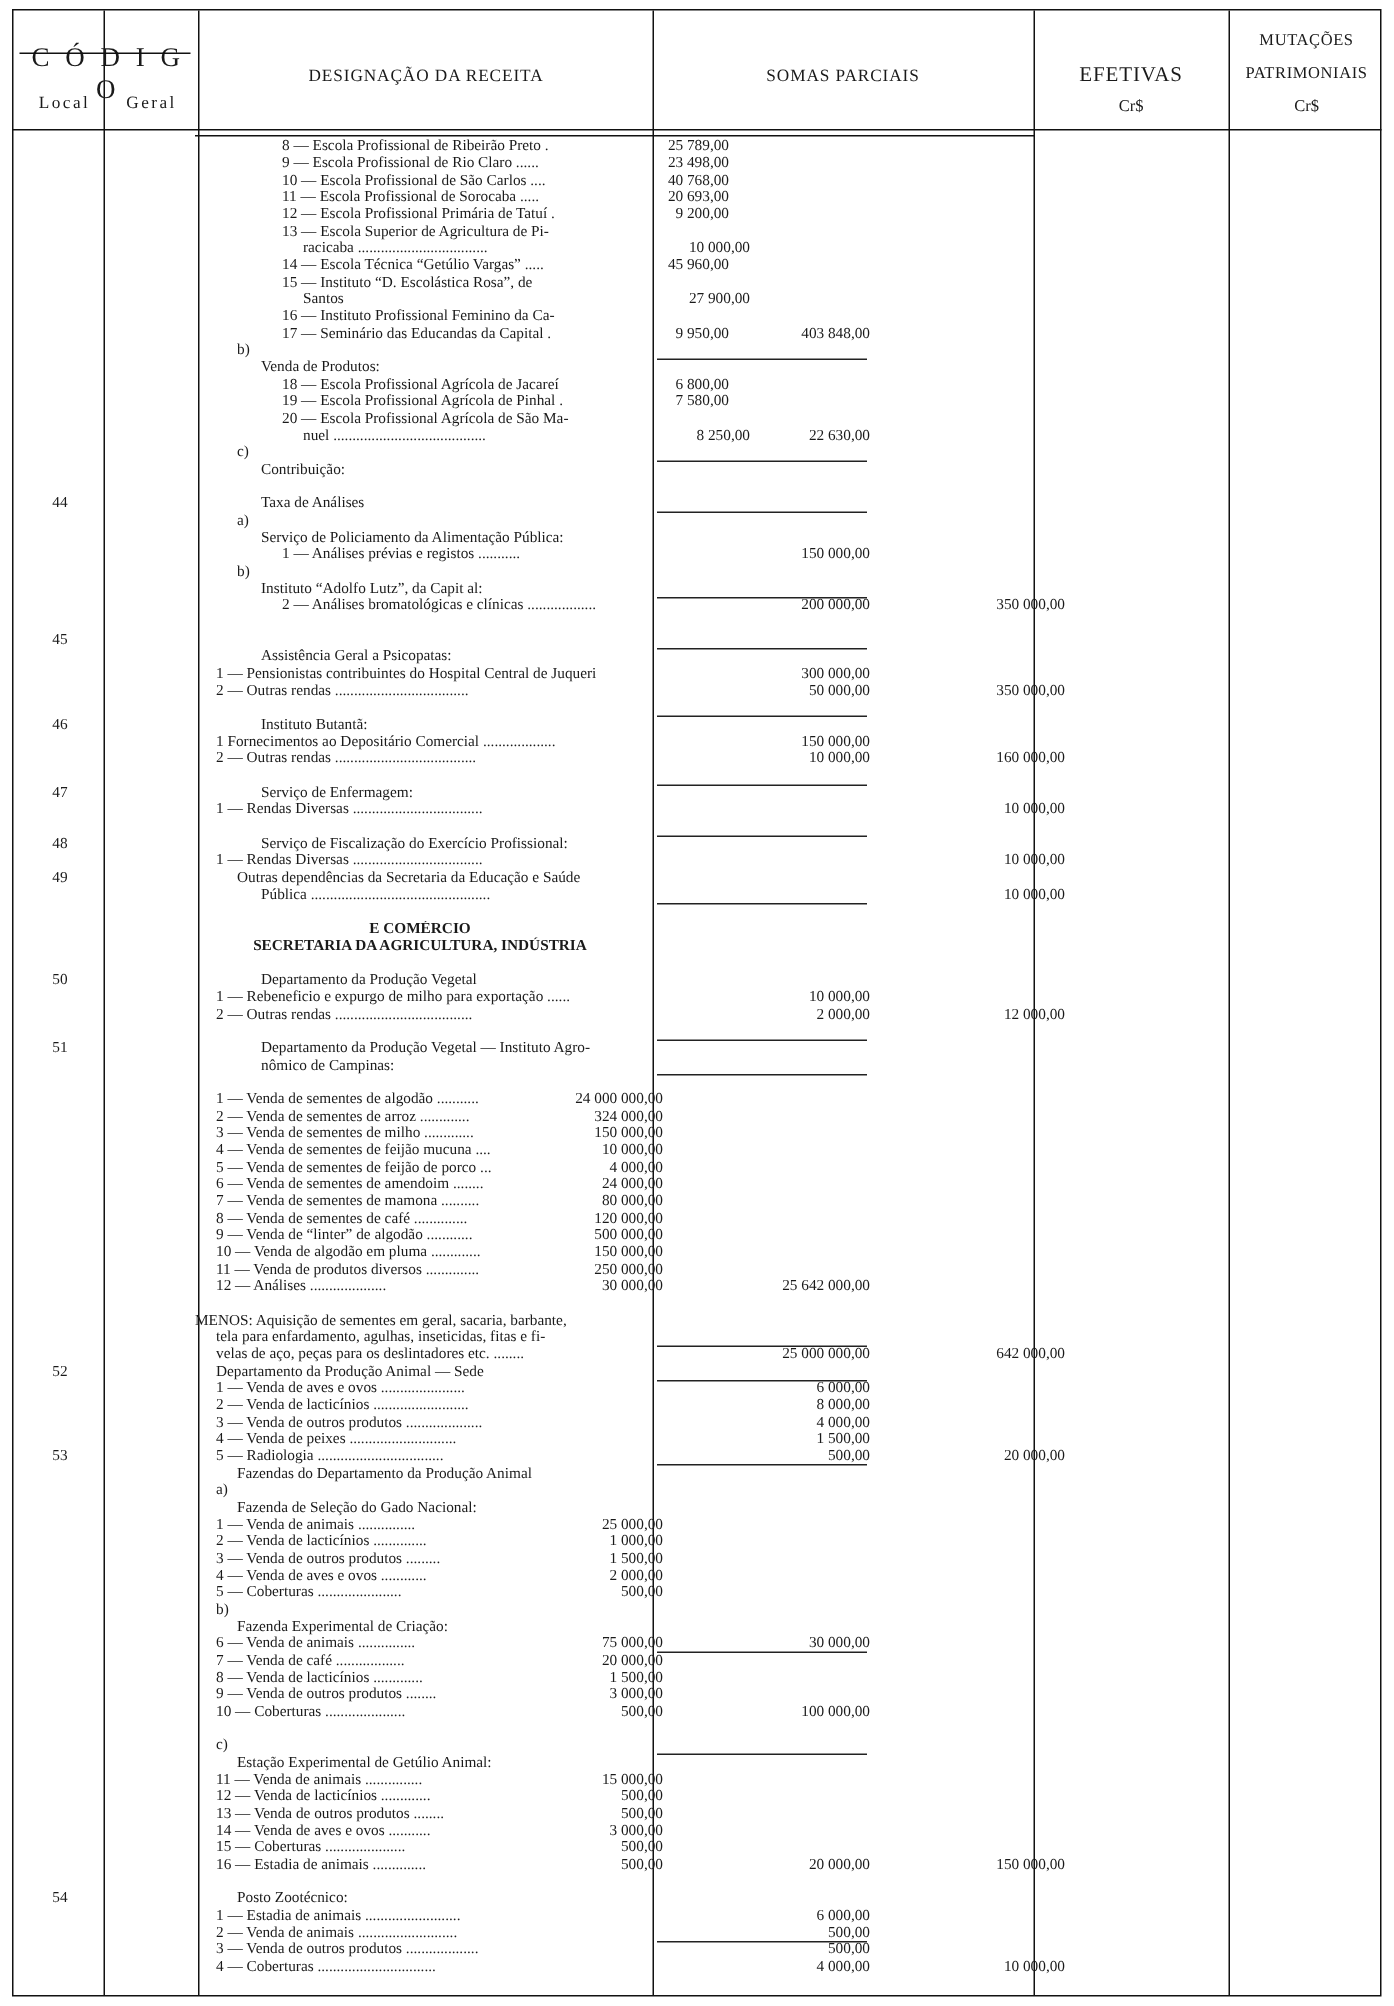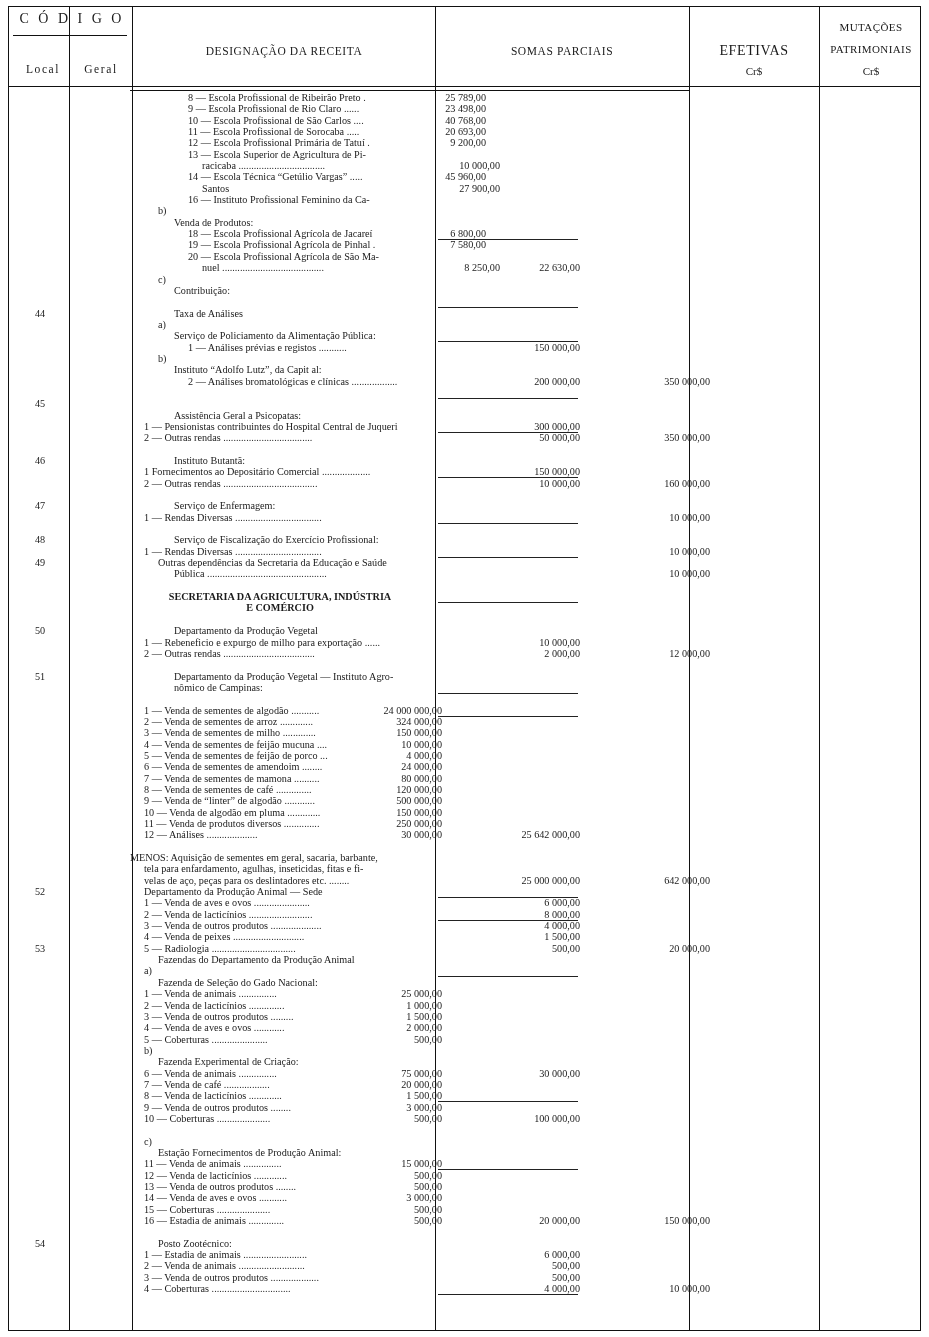--- a/index.html
+++ b/index.html
@@ -8,21 +8,21 @@
 
   
   .frame{position:absolute;left:8px;top:6px;width:913px;height:1325px;border:1.6px solid #111;box-sizing:border-box;}
   .vline{position:absolute;top:0;bottom:0;width:0;border-left:1.4px solid #111;}
   .hline{position:absolute;left:0;right:0;height:0;border-top:1.4px solid #111;}
 
   
   .c1{left:60px;} .c2{left:123px;} .c3{left:426px;} .c4{left:680px;} .c5{left:810px;}
 
   .hdr{position:absolute;font-family:"Liberation Serif",serif;text-align:center;}
-  .hdr-codigo{left:8px;top:4px;width:110px;font-size:14px;letter-spacing:3px;}
+  .hdr-codigo{left:8px;top:21px;width:110px;font-size:18px;letter-spacing:3px;}
   .hdr-local{left:8px;top:56px;width:52px;font-size:11.5px;letter-spacing:1.6px;}
   .hdr-geral{left:62px;top:56px;width:60px;font-size:11.5px;letter-spacing:1.6px;}
   .hdr-desig{left:126px;top:38px;width:298px;font-size:11.5px;letter-spacing:.6px;}
   .hdr-somas{left:428px;top:38px;width:250px;font-size:11.5px;letter-spacing:.6px;}
   .hdr-efet{left:682px;top:36px;width:126px;font-size:14px;letter-spacing:.6px;}
   .hdr-efet2{left:682px;top:58px;width:126px;font-size:11px;}
   .hdr-mut{left:812px;top:14px;width:100px;font-size:11px;letter-spacing:.4px;}
   .hdr-mut2{left:812px;top:36px;width:100px;font-size:11px;letter-spacing:.4px;}
   .hdr-mut3{left:812px;top:58px;width:100px;font-size:11px;}
 
@@ -139,30 +139,46 @@
         <div class="col-local"></div>
         <div class="col-geral"></div>
         <div class="col-desc ind4">14 — Escola Técnica “Getúlio Vargas” .....<span style="float: right; padding-right: 2px;">45 960,00</span></div>
         <div class="col-parc"></div>
         <div class="col-efet"></div>
         <div class="col-mut"></div>
       </div>
       <div class="row">
         <div class="col-local"></div>
         <div class="col-geral"></div>
+        <div class="col-desc ind4">15 — Instituto “D. Escolástica Rosa”, de</div>
+        <div class="col-parc"></div>
+        <div class="col-efet"></div>
+        <div class="col-mut"></div>
+      </div>
+      <div class="row">
+        <div class="col-local"></div>
+        <div class="col-geral"></div>
         <div class="col-desc ind5">Santos<span style="float: right; padding-right: 2px;">27 900,00</span></div>
         <div class="col-parc"></div>
         <div class="col-efet"></div>
         <div class="col-mut"></div>
       </div>
       <div class="row">
         <div class="col-local"></div>
         <div class="col-geral"></div>
         <div class="col-desc ind4">16 — Instituto Profissional Feminino da Ca-</div>
         <div class="col-parc"></div>
+        <div class="col-efet"></div>
+        <div class="col-mut"></div>
+      </div>
+      <div class="row">
+        <div class="col-local"></div>
+        <div class="col-geral"></div>
+        <div class="col-desc ind4">17 — Seminário das Educandas da Capital .<span style="float: right; padding-right: 2px;">9 950,00</span></div>
+        <div class="col-parc">403 848,00</div>
         <div class="col-efet"></div>
         <div class="col-mut"></div>
       </div>
       <div class="row">
         <div class="col-local"></div>
         <div class="col-geral"></div>
         <div class="col-desc ind2">b)</div>
         <div class="col-parc"></div>
         <div class="col-efet"></div>
         <div class="col-mut"></div>
@@ -427,29 +443,29 @@
         <div class="col-local"></div>
         <div class="col-geral"></div>
         <div class="col-desc ind0"></div>
         <div class="col-parc"></div>
         <div class="col-efet"></div>
         <div class="col-mut"></div>
       </div>
       <div class="row">
         <div class="col-local"></div>
         <div class="col-geral"></div>
+        <div class="col-desc ind0 center bold">E COMÉRCIO</div>
+        <div class="col-parc"></div>
+        <div class="col-efet"></div>
+        <div class="col-mut"></div>
+      </div>
+      <div class="row">
+        <div class="col-local"></div>
+        <div class="col-geral"></div>
         <div class="col-desc ind0 center bold">SECRETARIA DA AGRICULTURA, INDÚSTRIA</div>
-        <div class="col-parc"></div>
-        <div class="col-efet"></div>
-        <div class="col-mut"></div>
-      </div>
-      <div class="row">
-        <div class="col-local"></div>
-        <div class="col-geral"></div>
-        <div class="col-desc ind0 center bold">E COMÉRCIO</div>
         <div class="col-parc"></div>
         <div class="col-efet"></div>
         <div class="col-mut"></div>
       </div>
       <div class="row">
         <div class="col-local"></div>
         <div class="col-geral"></div>
         <div class="col-desc ind0"></div>
         <div class="col-parc"></div>
         <div class="col-efet"></div>
@@ -819,21 +835,21 @@
         <div class="col-local"></div>
         <div class="col-geral"></div>
         <div class="col-desc ind1">c)</div>
         <div class="col-parc"></div>
         <div class="col-efet"></div>
         <div class="col-mut"></div>
       </div>
       <div class="row">
         <div class="col-local"></div>
         <div class="col-geral"></div>
-        <div class="col-desc ind2">Estação Fornecimentos de Produção Animal:</div>
+        <div class="col-desc ind2">Estação Experimental de Getúlio Animal:</div>
         <div class="col-parc"></div>
         <div class="col-efet"></div>
         <div class="col-mut"></div>
       </div>
       <div class="row">
         <div class="col-local"></div>
         <div class="col-geral"></div>
         <div class="col-desc ind1">11 — Venda de animais ...............<span style="float: right; padding-right: 2px; text-align: center;">15 000,00</span></div>
         <div class="col-parc"></div>
         <div class="col-efet"></div>

